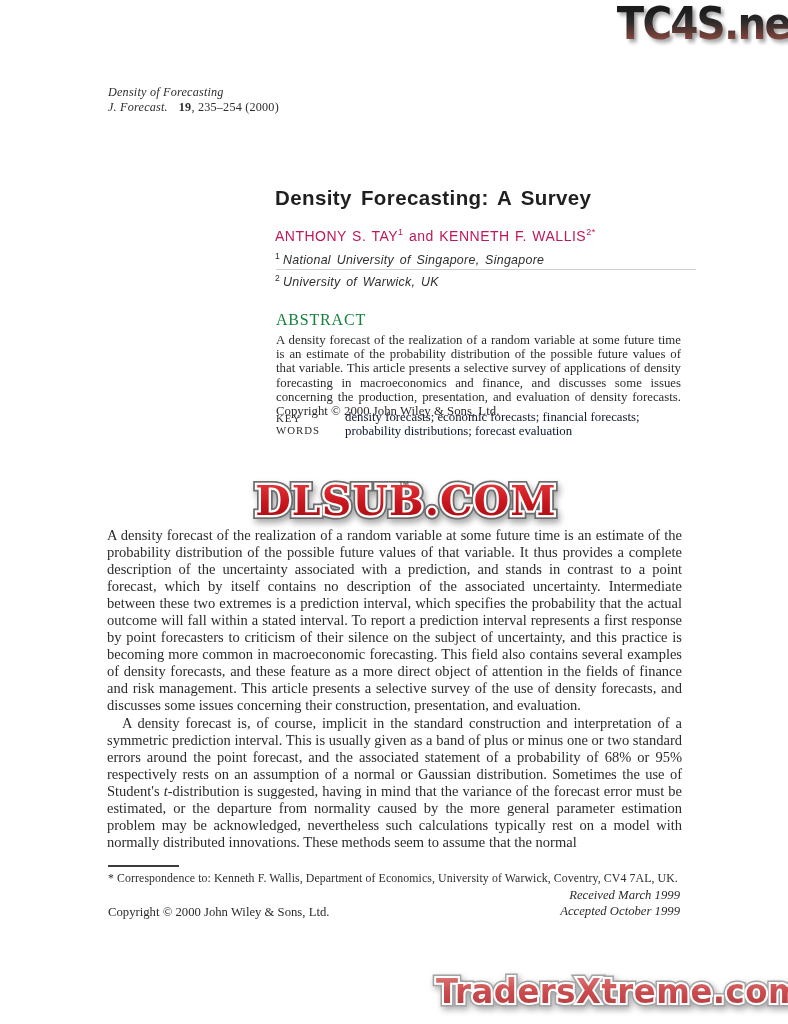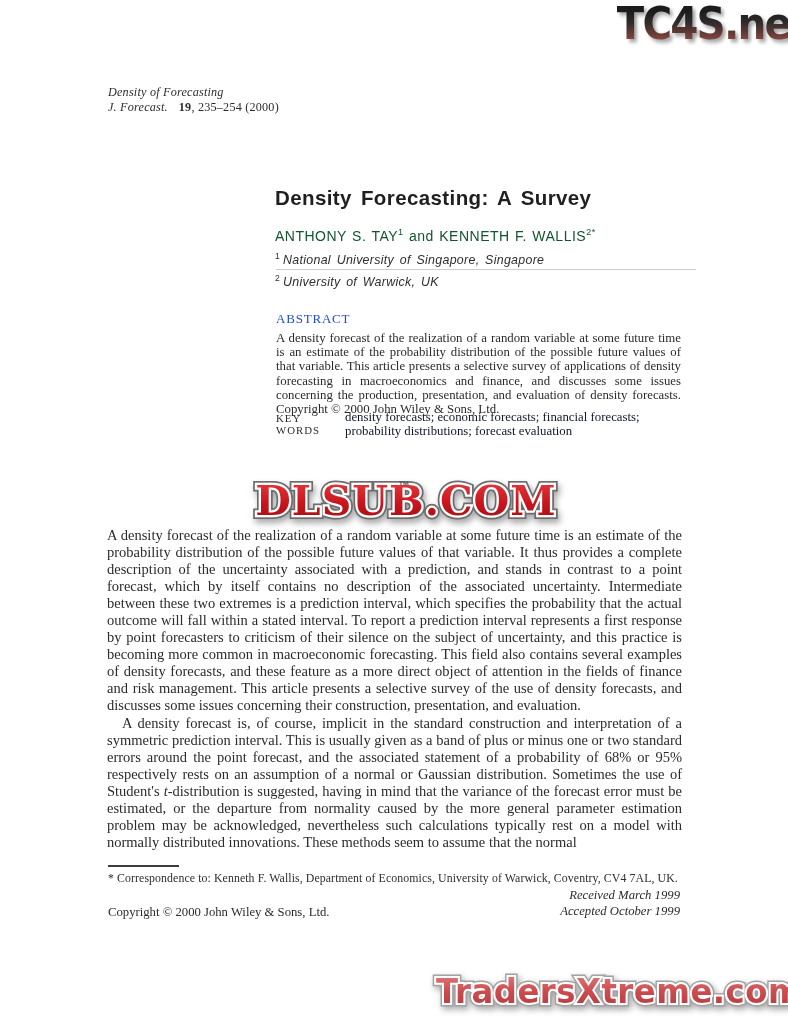--- a/index.html
+++ b/index.html
@@ -44,41 +44,41 @@
   
   .title-block{
     position:absolute; left:275px; top:186px; width:412px;
     font-family:"Liberation Sans", sans-serif;
   }
   .art-title{
     margin:0; font-size:20.5px; font-weight:bold; color:#1f1f1f;
     letter-spacing:0.4px; word-spacing:3px; line-height:1.15;
   }
   .authors{
-    margin-top:17px; font-size:14px; color:#14532d;
+    margin-top:17px; font-size:14px; color:#be185d;
     letter-spacing:0.5px; word-spacing:1px;
   }
   .authors sup{font-size:9px;}
   .affils{
     margin-top:6px; font-size:12.4px; font-style:italic; color:#2e2e2e;
     line-height:1.65; letter-spacing:0.3px; word-spacing:2px;
   }
   .affils sup{font-size:8.5px; font-style:normal; margin-right:3px;}
 
   .artifact-line{
     position:absolute; left:276px; top:269px; width:420px; height:1px;
     background:rgba(80,80,80,0.28);
   }
 
   
   .abstract-block{
     position:absolute; left:276px; top:311px; width:405px;
   }
   .abstract-head{
-    font-size:13px; letter-spacing:0.8px; color:#1d4ed8;
+    font-size:16px; letter-spacing:0.8px; color:#15803d;
   }
   .abstract-text{
     margin-top:4px; font-size:12.8px; line-height:14.2px;
     text-align:justify; color:#2b2b2b;
   }
   .keywords{
     position:absolute; left:276px; top:410px; width:406px;
     display:flex;
   }
   .kw-label{

